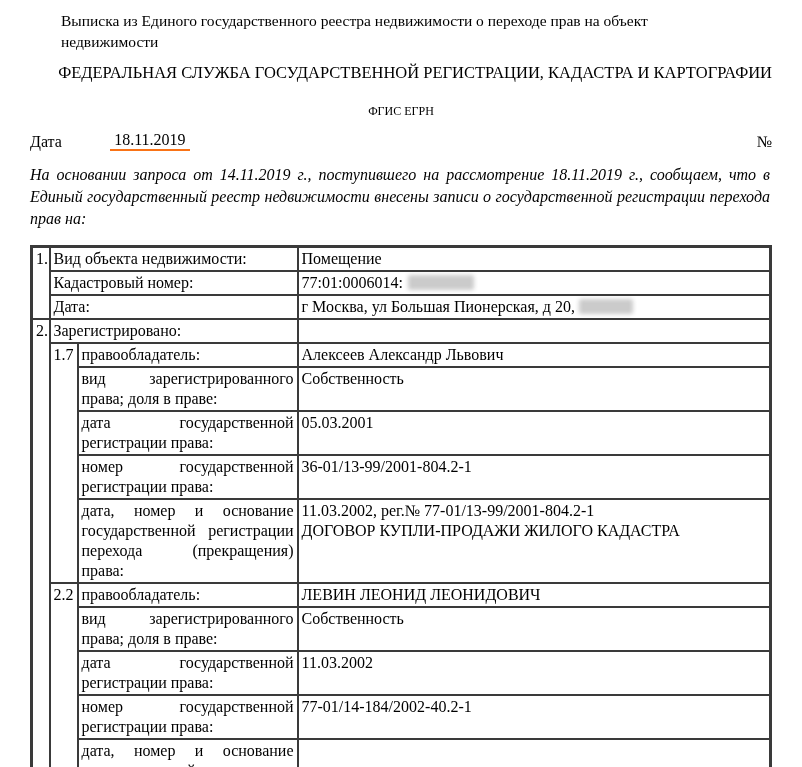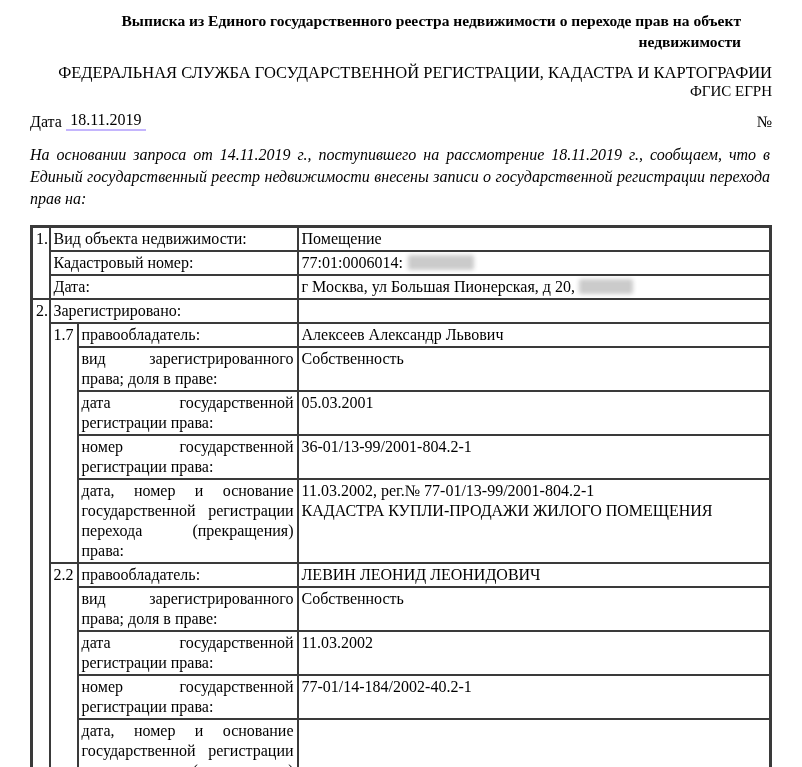--- a/index.html
+++ b/index.html
@@ -4,35 +4,35 @@
 <style>
   html,body { margin:0; padding:0; background:#fff; }
   body {
     width:802px; height:767px; overflow:hidden;
     font-family:"Liberation Serif","DejaVu Serif",serif;
     color:#000;
   }
   .page { padding:10px 30px 0 30px; }
 
   .doc-title {
-    font-weight:bold; font-size:15.5px; line-height:21px;
-    text-align:right; max-width:680px; margin:0 auto;
+    font-weight:normal; font-size:15.5px; line-height:21px;
+    text-align:left; max-width:680px; margin:0 auto;
   }
   .agency {
     font-size:16.5px; line-height:18px; text-align:right; margin-top:12px;
   }
   .system {
-    font-size:15px; line-height:18px; text-align:right; 
+    font-size:12px; line-height:18px; text-align:center; margin-top:20px;
   }
 
   .meta-row {
-    display:flex; align-items:flex-end; margin-top:10px; font-size:16px; line-height:19px;
+    display:flex; align-items:flex-end; margin-top:10px; font-size:16px; line-height:19px;gap:44px;
   }
   .uline {
-    border-bottom:2px solid #c4b5fd; text-align:center; display:inline-block;
+    border-bottom:2px solid #f97316; text-align:center; display:inline-block;
   }
   .date-line { width:80px; margin-left:4px; }
   .num-line  { width:253px; margin-left:4px; }
   .meta-spacer { flex:1; }
 
   .intro {
     margin:13px 0 0 0; font-size:16px; line-height:22px; text-align:justify; width:740px;font-style:italic;
   }
 
   table.reg-table {
@@ -117,21 +117,21 @@
         <td class="val">05.03.2001</td>
       </tr>
       <tr>
         <td class="lbl">номер государственной регистрации права:</td>
         <td class="val">36-01/13-99/2001-804.2-1</td>
       </tr>
       <tr>
         <td class="lbl">дата, номер и основание государственной регистрации перехода (прекращения) права:</td>
         <td class="val">
           <div>11.03.2002, рег.№ 77-01/13-99/2001-804.2-1</div>
-          <div>КАДАСТРА КУПЛИ-ПРОДАЖИ ЖИЛОГО ПОМЕЩЕНИЯ</div>
+          <div>ДОГОВОР КУПЛИ-ПРОДАЖИ ЖИЛОГО КАДАСТРА</div>
         </td>
       </tr>
 
       <tr>
         <td class="n2" rowspan="5">2.2</td>
         <td class="lbl">правообладатель:</td>
         <td class="val">ЛЕВИН ЛЕОНИД ЛЕОНИДОВИЧ</td>
       </tr>
       <tr>
         <td class="lbl">вид зарегистрированного права; доля в праве:</td>

